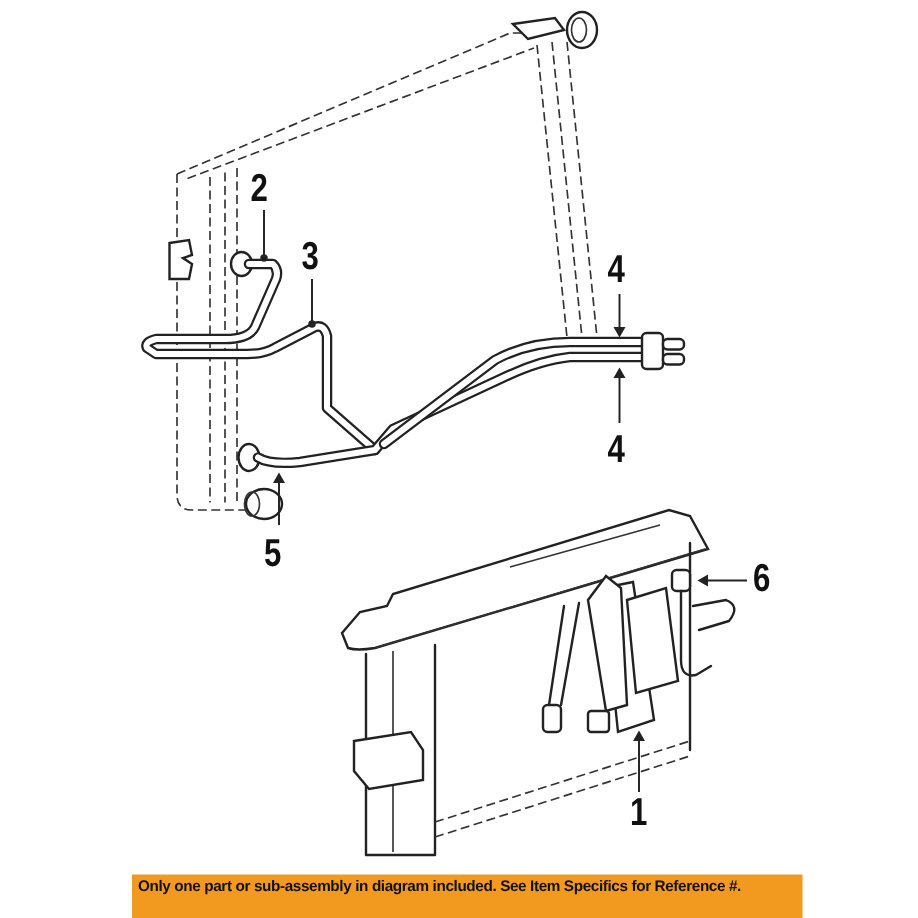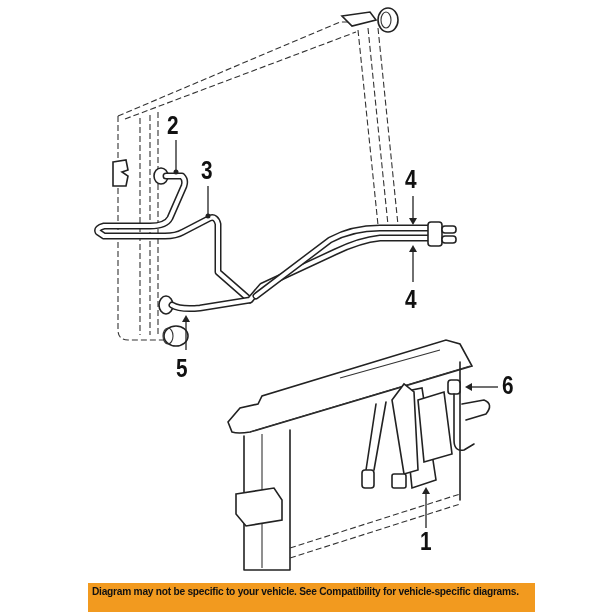--- a/index.html
+++ b/index.html
@@ -104,14 +104,14 @@
 
 <div class="callout" style="left:420px; top:528px;">1</div>
 <div class="callout" style="left:167px; top:112px;">2</div>
 <div class="callout" style="left:201px; top:157px;">3</div>
 <div class="callout" style="left:405px; top:166px;">4</div>
 <div class="callout" style="left:405px; top:286px;">4</div>
 <div class="callout" style="left:176px; top:355px;">5</div>
 <div class="callout" style="left:502px; top:372px;">6</div>
 
 <div class="banner">
-  <div>Diagram may not be specific to your vehicle. See Compatibility for vehicle-specific diagrams.</div>
+  <div>Only one part or sub-assembly in diagram included. See Item Specifics for Reference #.</div>
 </div>
 
 </body></html>

